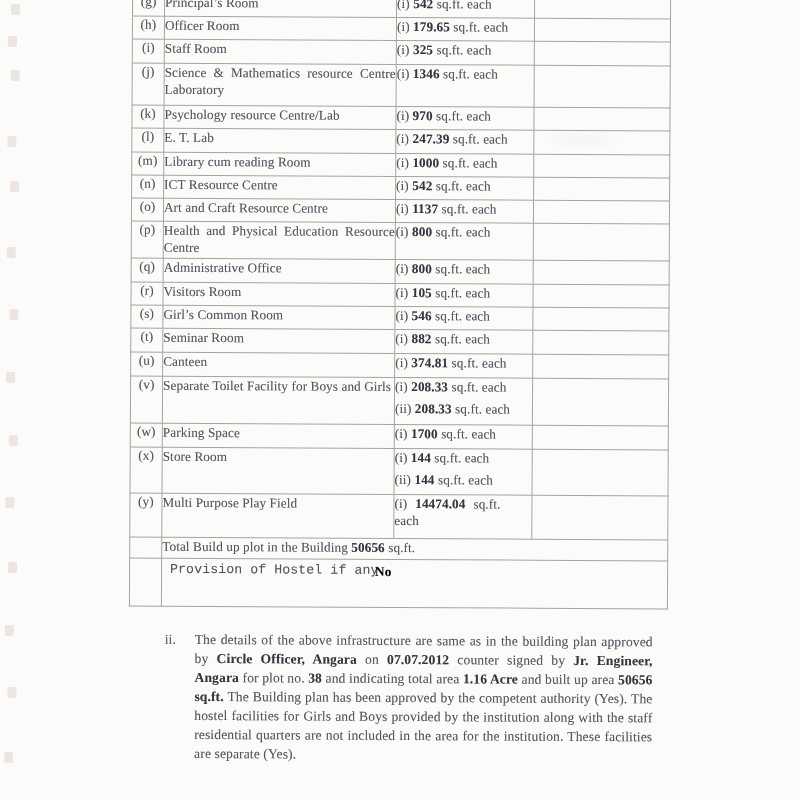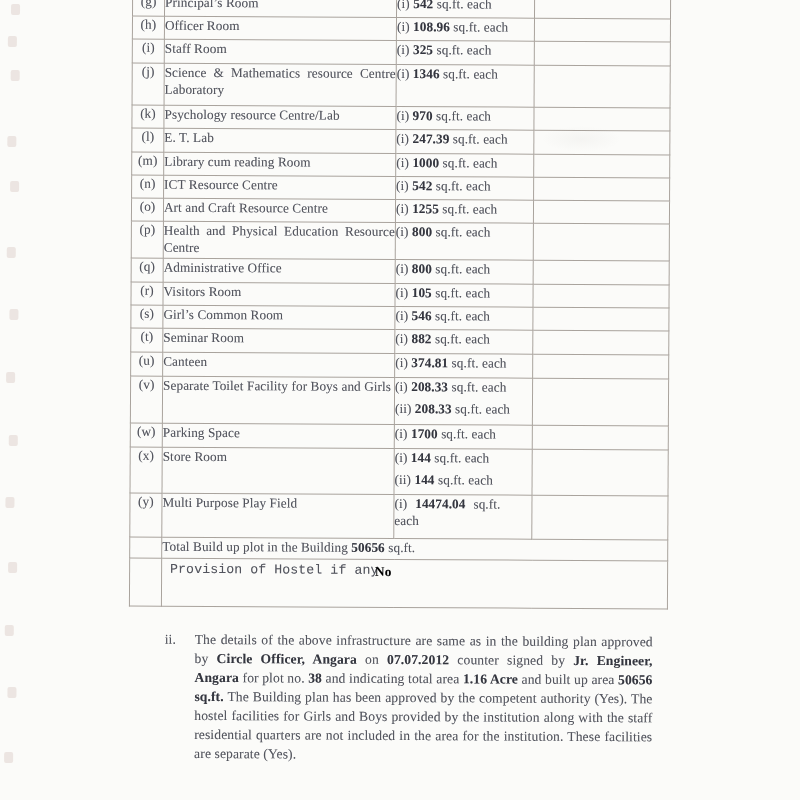--- a/index.html
+++ b/index.html
@@ -71,21 +71,21 @@
     <td class="c-name">Principal’s Room</td>
     <td class="c-area">
             <div class="area-line">(i) <b>542</b> sq.ft. each</div>
           </td>
     <td class="c-blank"></td>
   </tr>
         <tr style="height: 23px;">
     <td class="c-key">(h)</td>
     <td class="c-name">Officer Room</td>
     <td class="c-area">
-            <div class="area-line">(i) <b>108.96</b> sq.ft. each</div>
+            <div class="area-line">(i) <b>179.65</b> sq.ft. each</div>
           </td>
     <td class="c-blank"></td>
   </tr>
         <tr style="height: 24px;">
     <td class="c-key">(i)</td>
     <td class="c-name">Staff Room</td>
     <td class="c-area">
             <div class="area-line">(i) <b>325</b> sq.ft. each</div>
           </td>
     <td class="c-blank"></td>
@@ -127,21 +127,21 @@
     <td class="c-name">ICT Resource Centre</td>
     <td class="c-area">
             <div class="area-line">(i) <b>542</b> sq.ft. each</div>
           </td>
     <td class="c-blank"></td>
   </tr>
         <tr style="height: 23px;">
     <td class="c-key">(o)</td>
     <td class="c-name">Art and Craft Resource Centre</td>
     <td class="c-area">
-            <div class="area-line">(i) <b>1255</b> sq.ft. each</div>
+            <div class="area-line">(i) <b>1137</b> sq.ft. each</div>
           </td>
     <td class="c-blank"></td>
   </tr>
         <tr style="height: 37px;">
     <td class="c-key">(p)</td>
     <td class="c-name">Health and Physical Education Resource Centre</td>
     <td class="c-area">
             <div class="area-line">(i) <b>800</b> sq.ft. each</div>
           </td>
     <td class="c-blank"></td>

